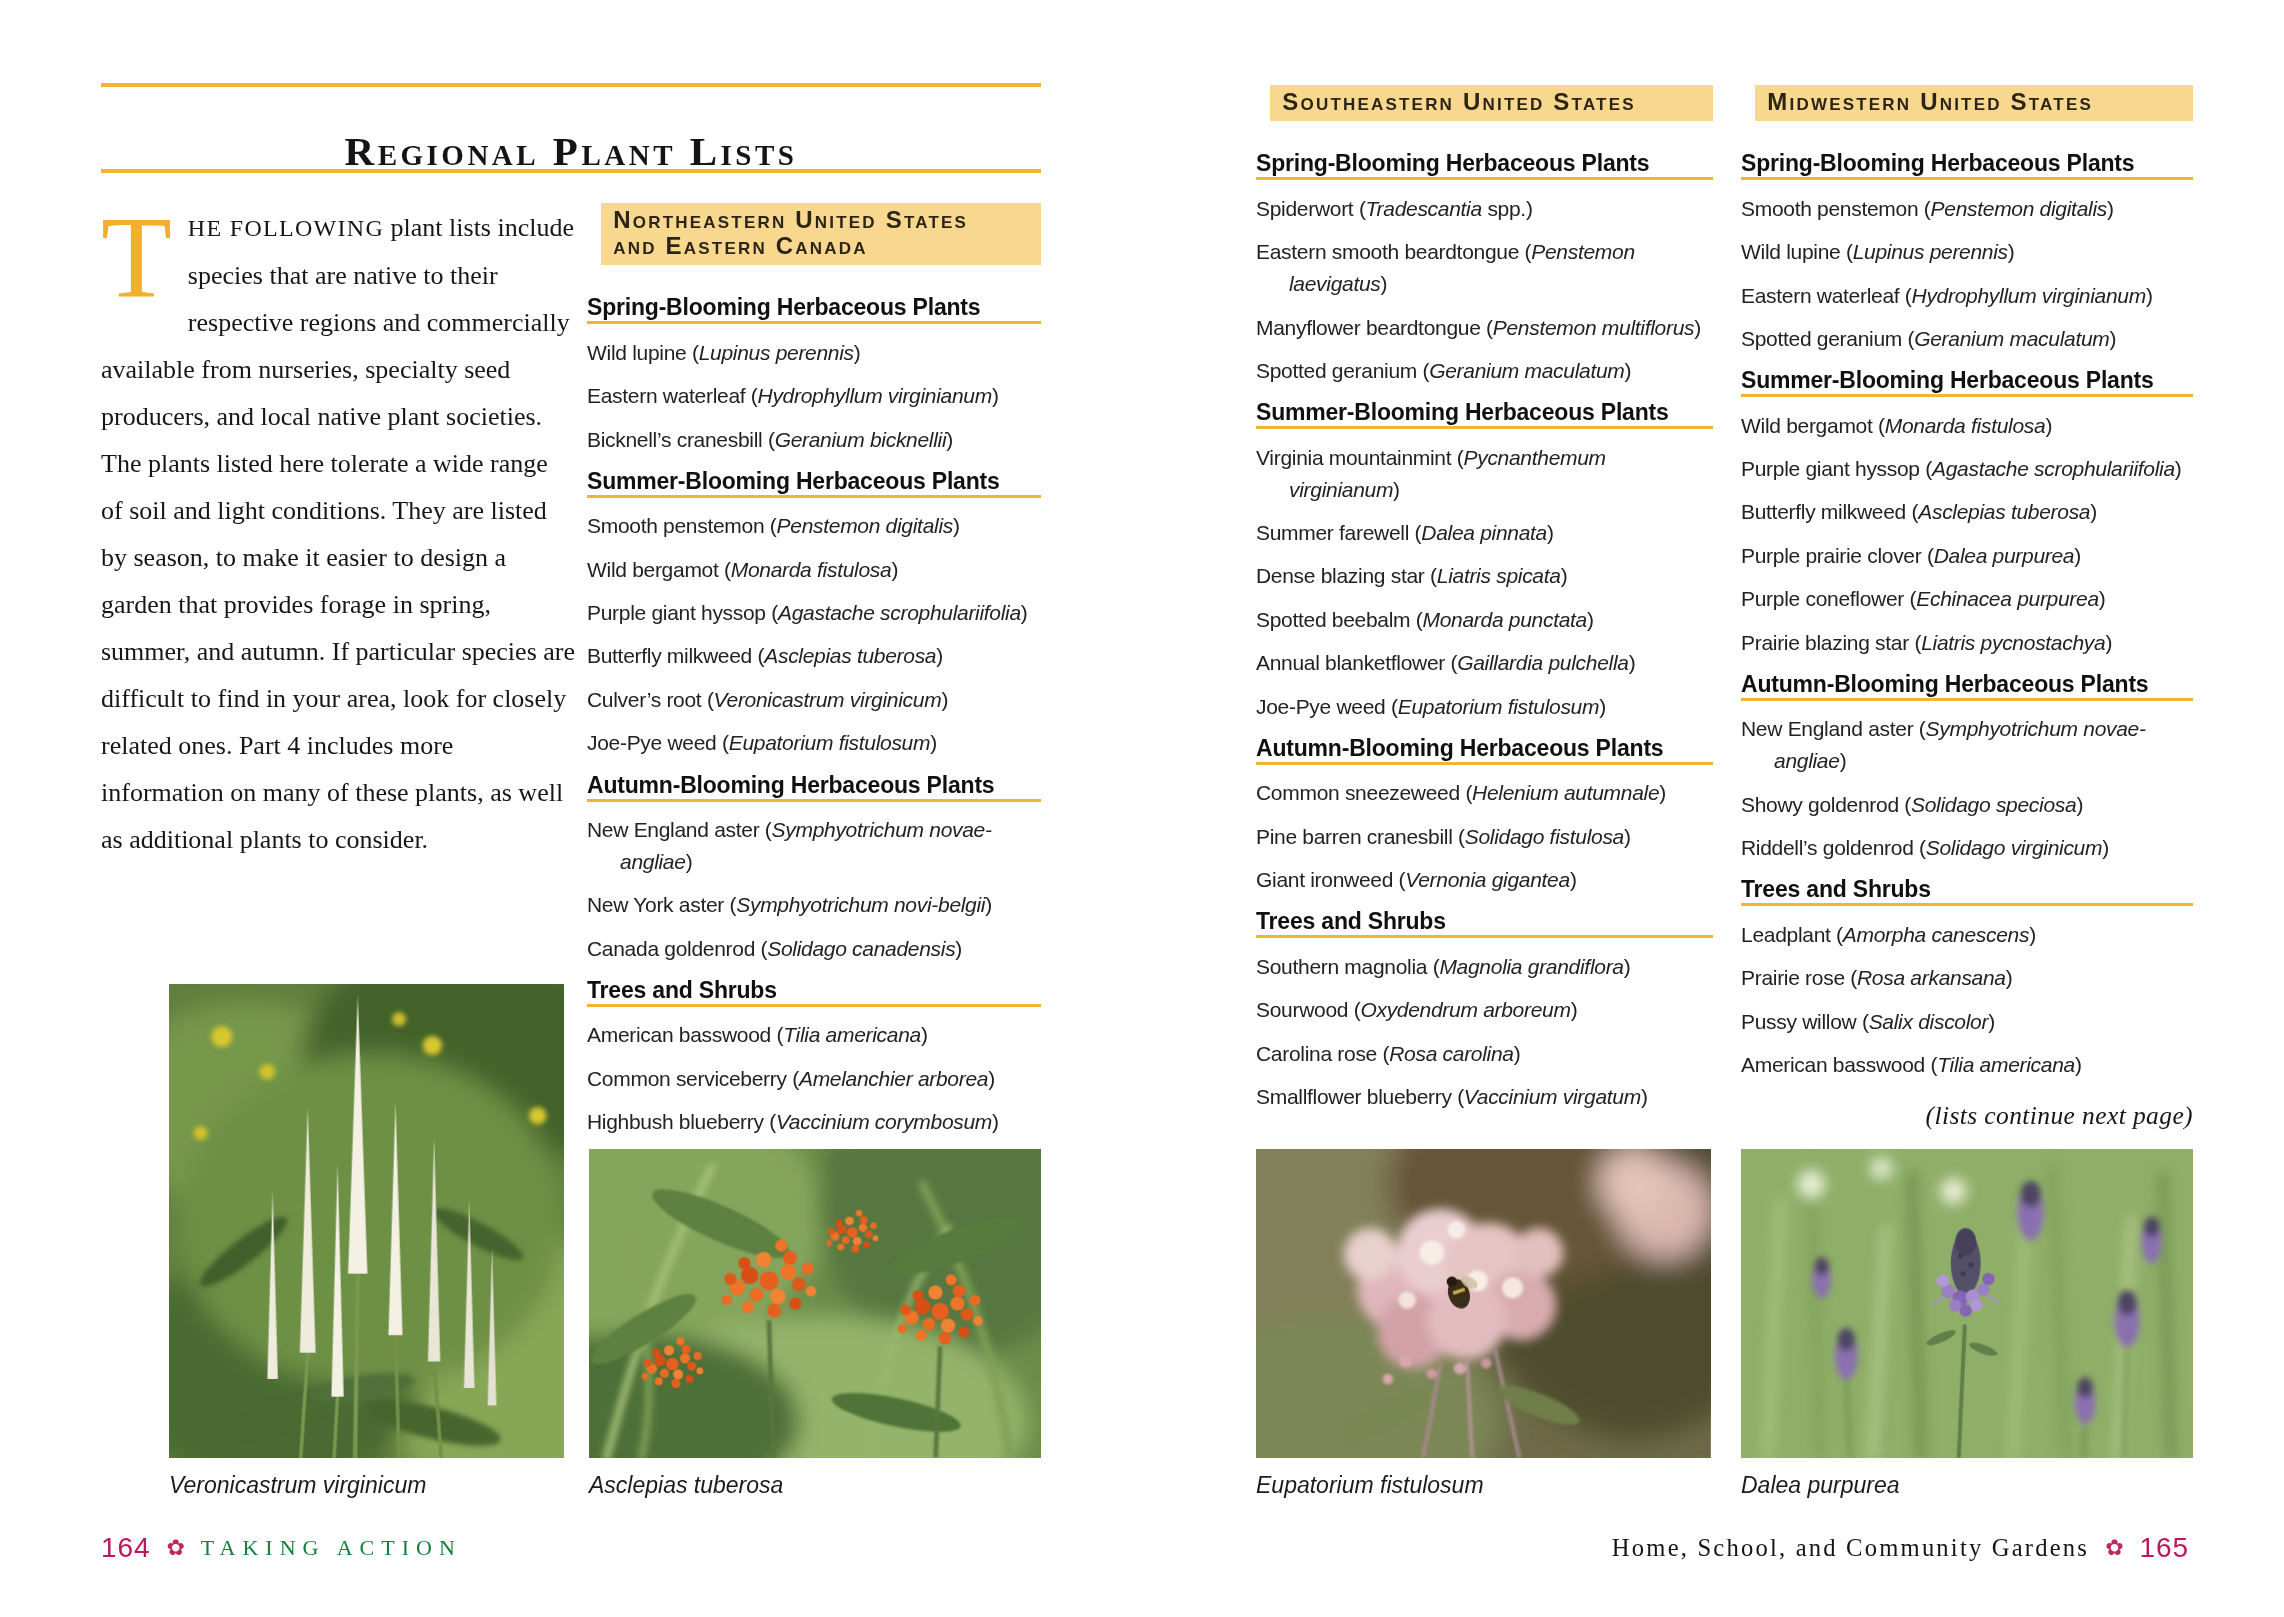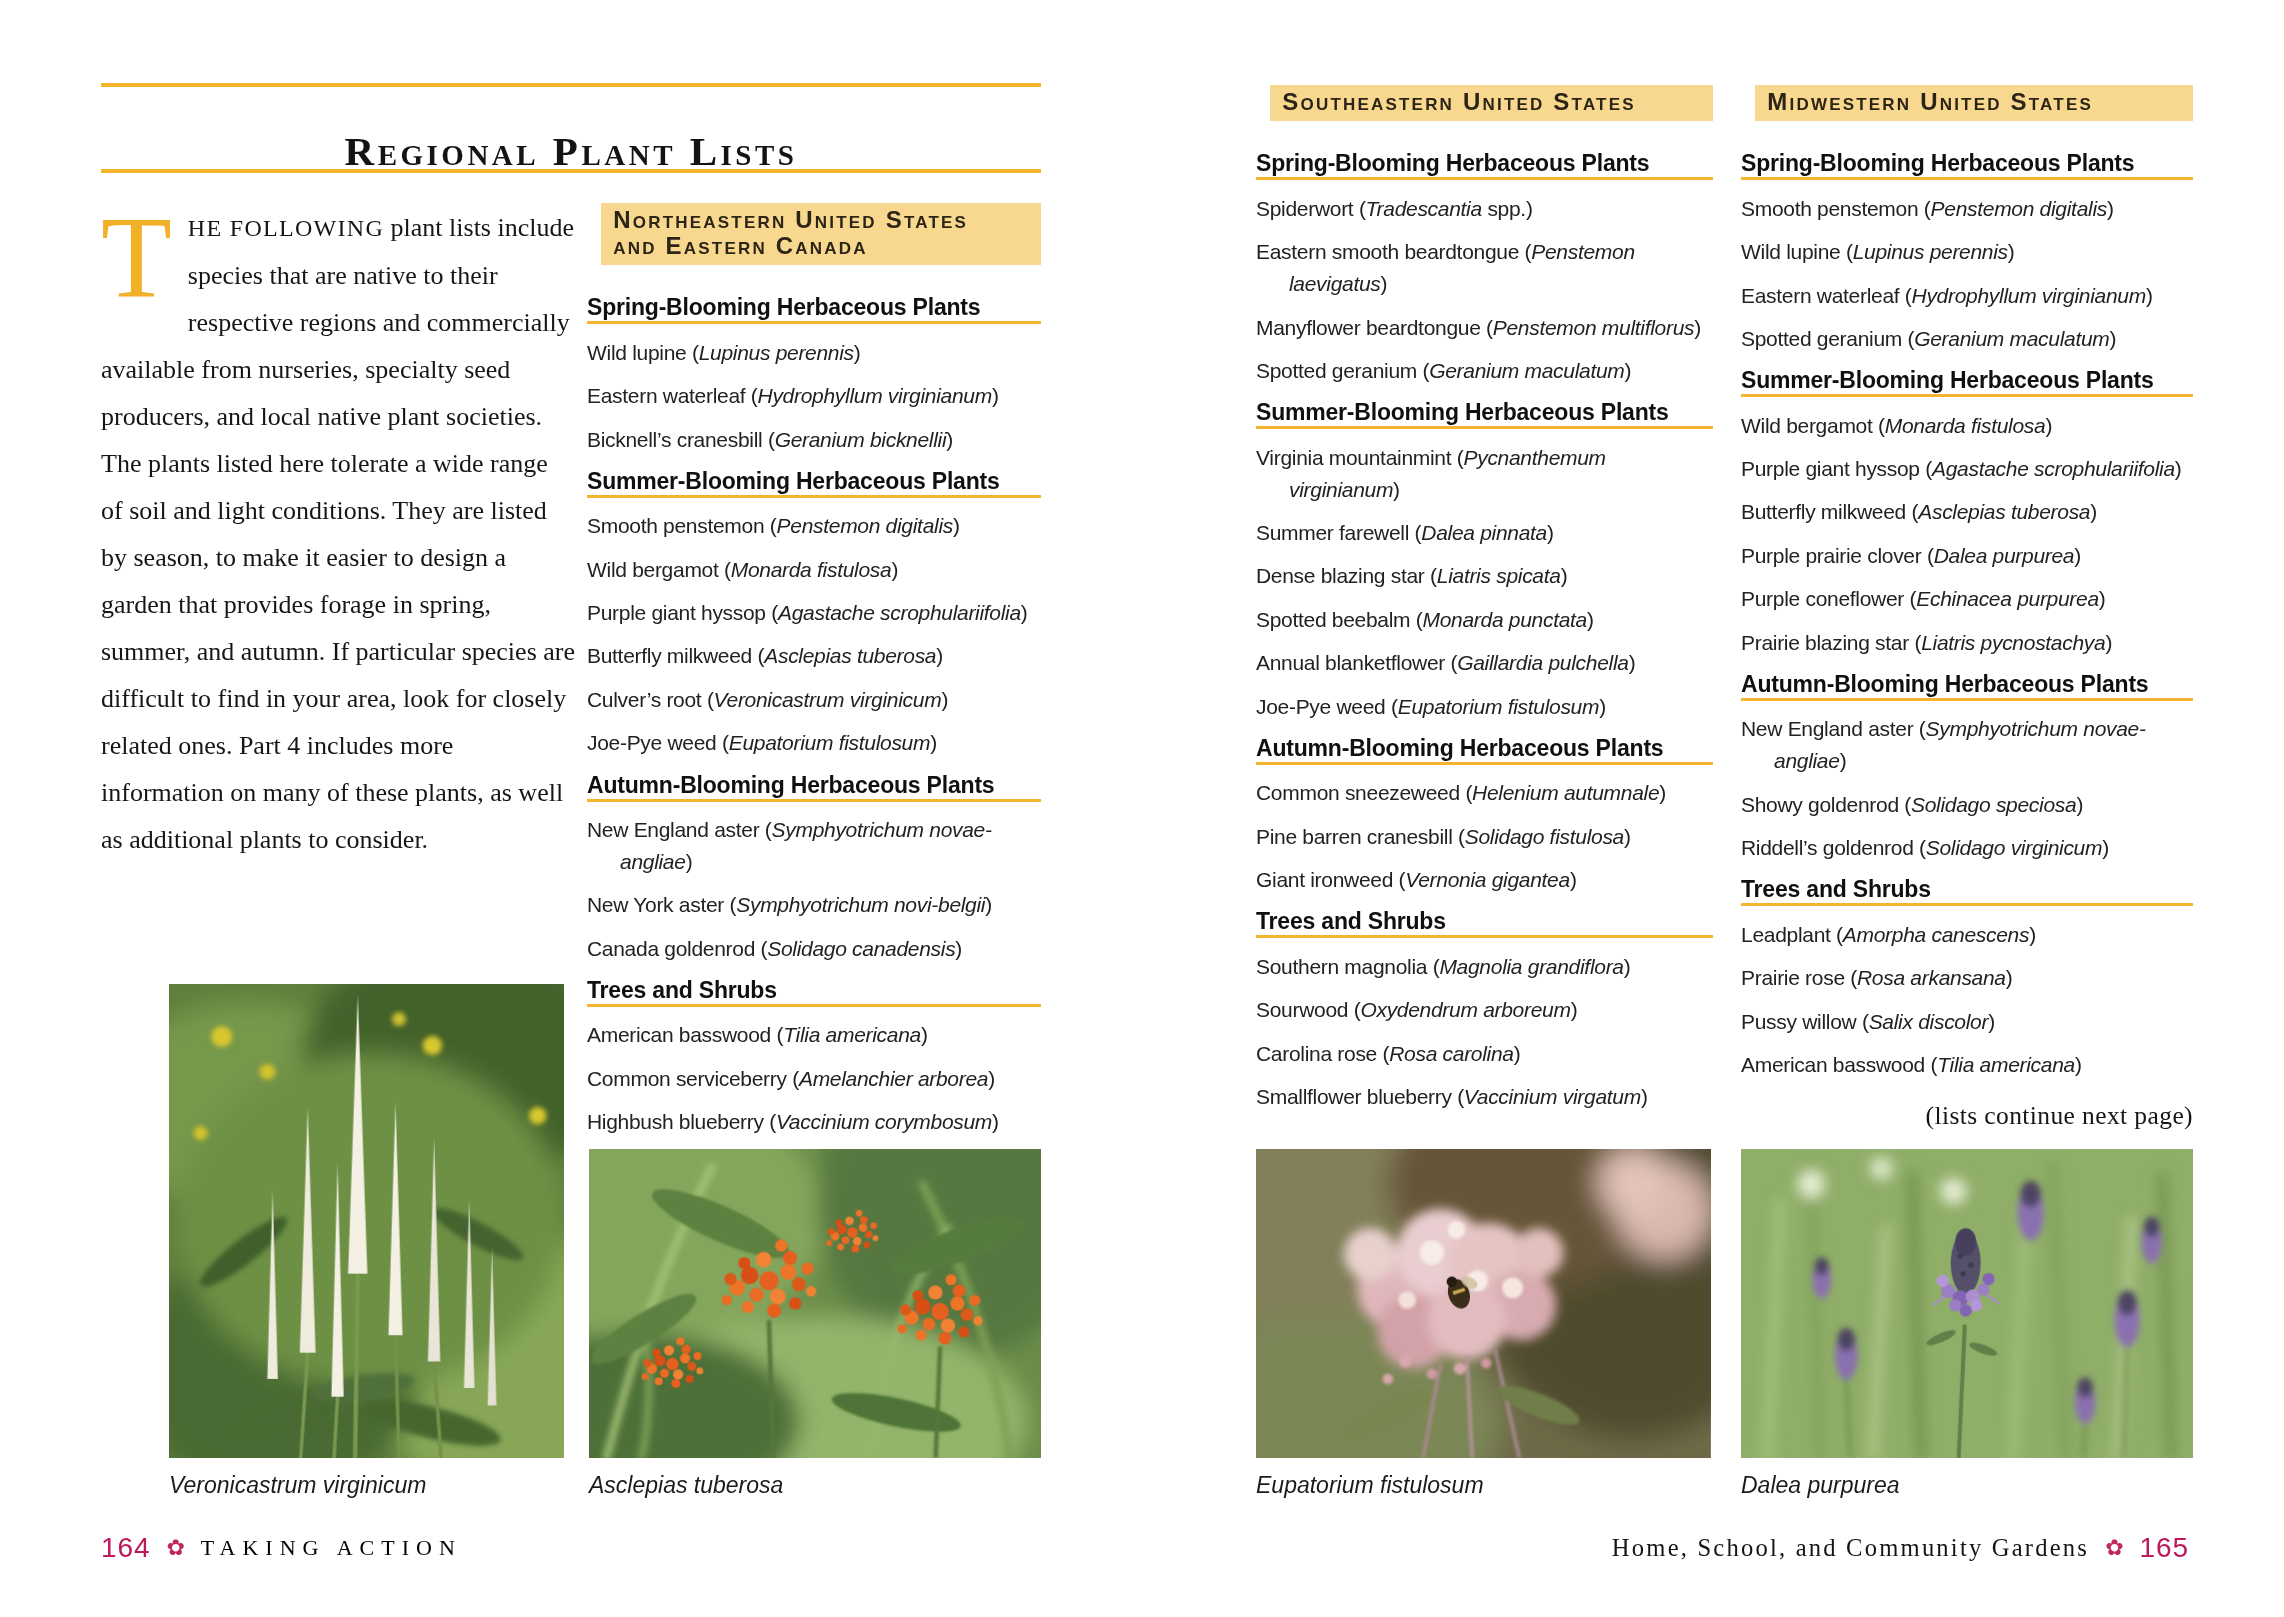--- a/index.html
+++ b/index.html
@@ -26,41 +26,41 @@
   #col-ne{left:587px;top:203px;width:454px;}
   #col-se{left:1256px;top:85px;width:457px;}
   #col-mw{left:1741px;top:85px;width:452px;}
   .region-header{background:#f8d88e;padding:4.4px 12.3px 6.1px;font-weight:700;
       font-variant:small-caps;font-size:24px;line-height:26px;letter-spacing:2.2px;
       color:#2b2417;margin-bottom:28px;margin-left:14px;}
   .section-heading{font-weight:700;font-size:23px;line-height:28px;color:#101010;
       border-bottom:3.1px solid #f5b42d;padding-bottom:0;margin:1.8px 0 12.3px;letter-spacing:-0.2px;}
   .plant{margin-bottom:11.4px;padding-left:33px;text-indent:-33px;}
   .sci{font-style:italic;}
-  .continue-note{font-family:"Liberation Serif",serif;font-size:25.5px;
+  .continue-note{font-family:"Liberation Serif",serif;font-style:italic;font-size:25.5px;
       text-align:right;margin-top:19.3px;letter-spacing:0.4px;color:#161616;}
 
   
   figure{position:absolute;margin:0;padding:0;}
   #photo-veronicastrum{left:169px;top:984px;width:395px;height:474px;}
   #photo-asclepias{left:589px;top:1149px;width:452px;height:309px;}
   #photo-eupatorium{left:1256px;top:1149px;width:455px;height:309px;}
   #photo-dalea{left:1741px;top:1149px;width:452px;height:309px;}
   figure svg{display:block;width:100%;height:100%;}
   figcaption{position:absolute;top:calc(100% + 14px);left:0;font-style:italic;
       font-size:23px;white-space:nowrap;color:#1b1b1b;}
 
   
   .footer{position:absolute;top:1532px;display:flex;align-items:center;}
   #footer-left{left:101px;gap:16px;}
   #footer-right{right:95px;gap:16px;}
   .pagenum{font-size:28px;letter-spacing:0.9px;color:#be185d;}
   .flower{color:#c0275a;font-size:22px;}
   #footer-left .footer-label{font-family:"Liberation Serif",serif;font-size:22px;
-      letter-spacing:7px;text-transform:uppercase;color:#000000;}
+      letter-spacing:7px;text-transform:uppercase;color:#15803d;}
   #footer-right .footer-label{font-family:"Liberation Serif",serif;font-size:24.6px;
       letter-spacing:2.2px;color:#141414;}
 </style>
 </head>
 <body>
 
 <div id="canvas">
 
   <section id="title-block">
     <div class="rule top"></div>

